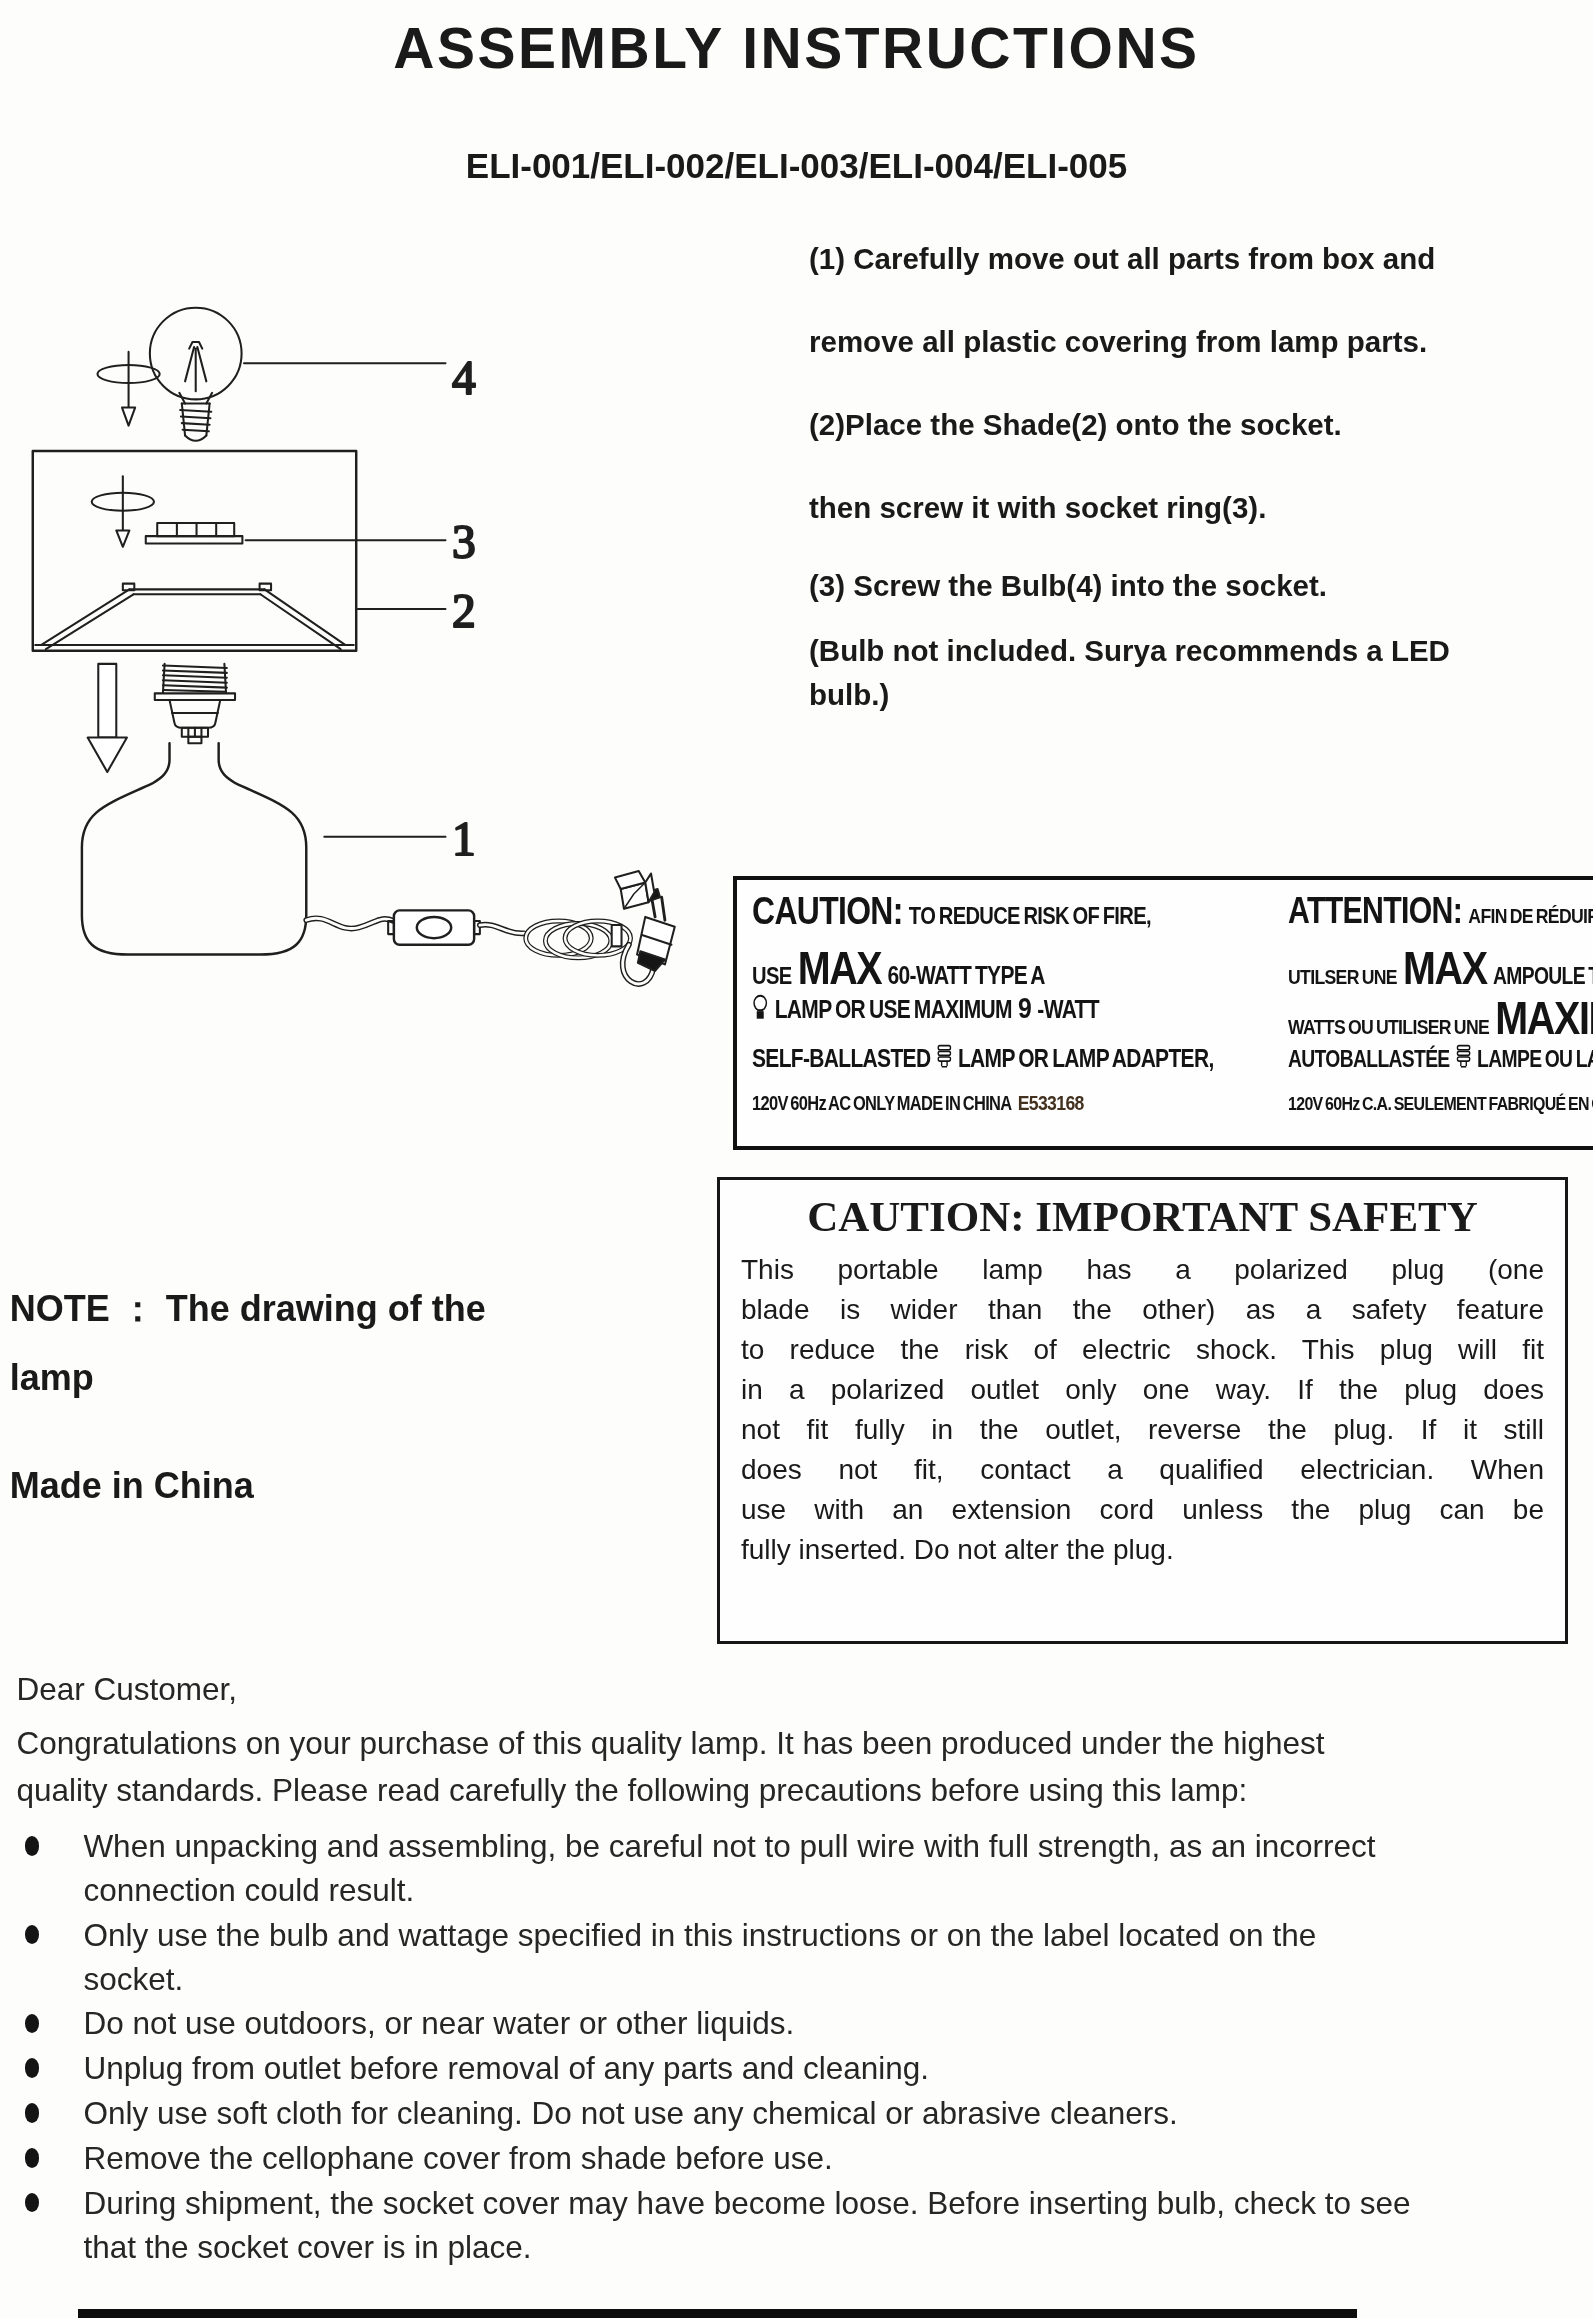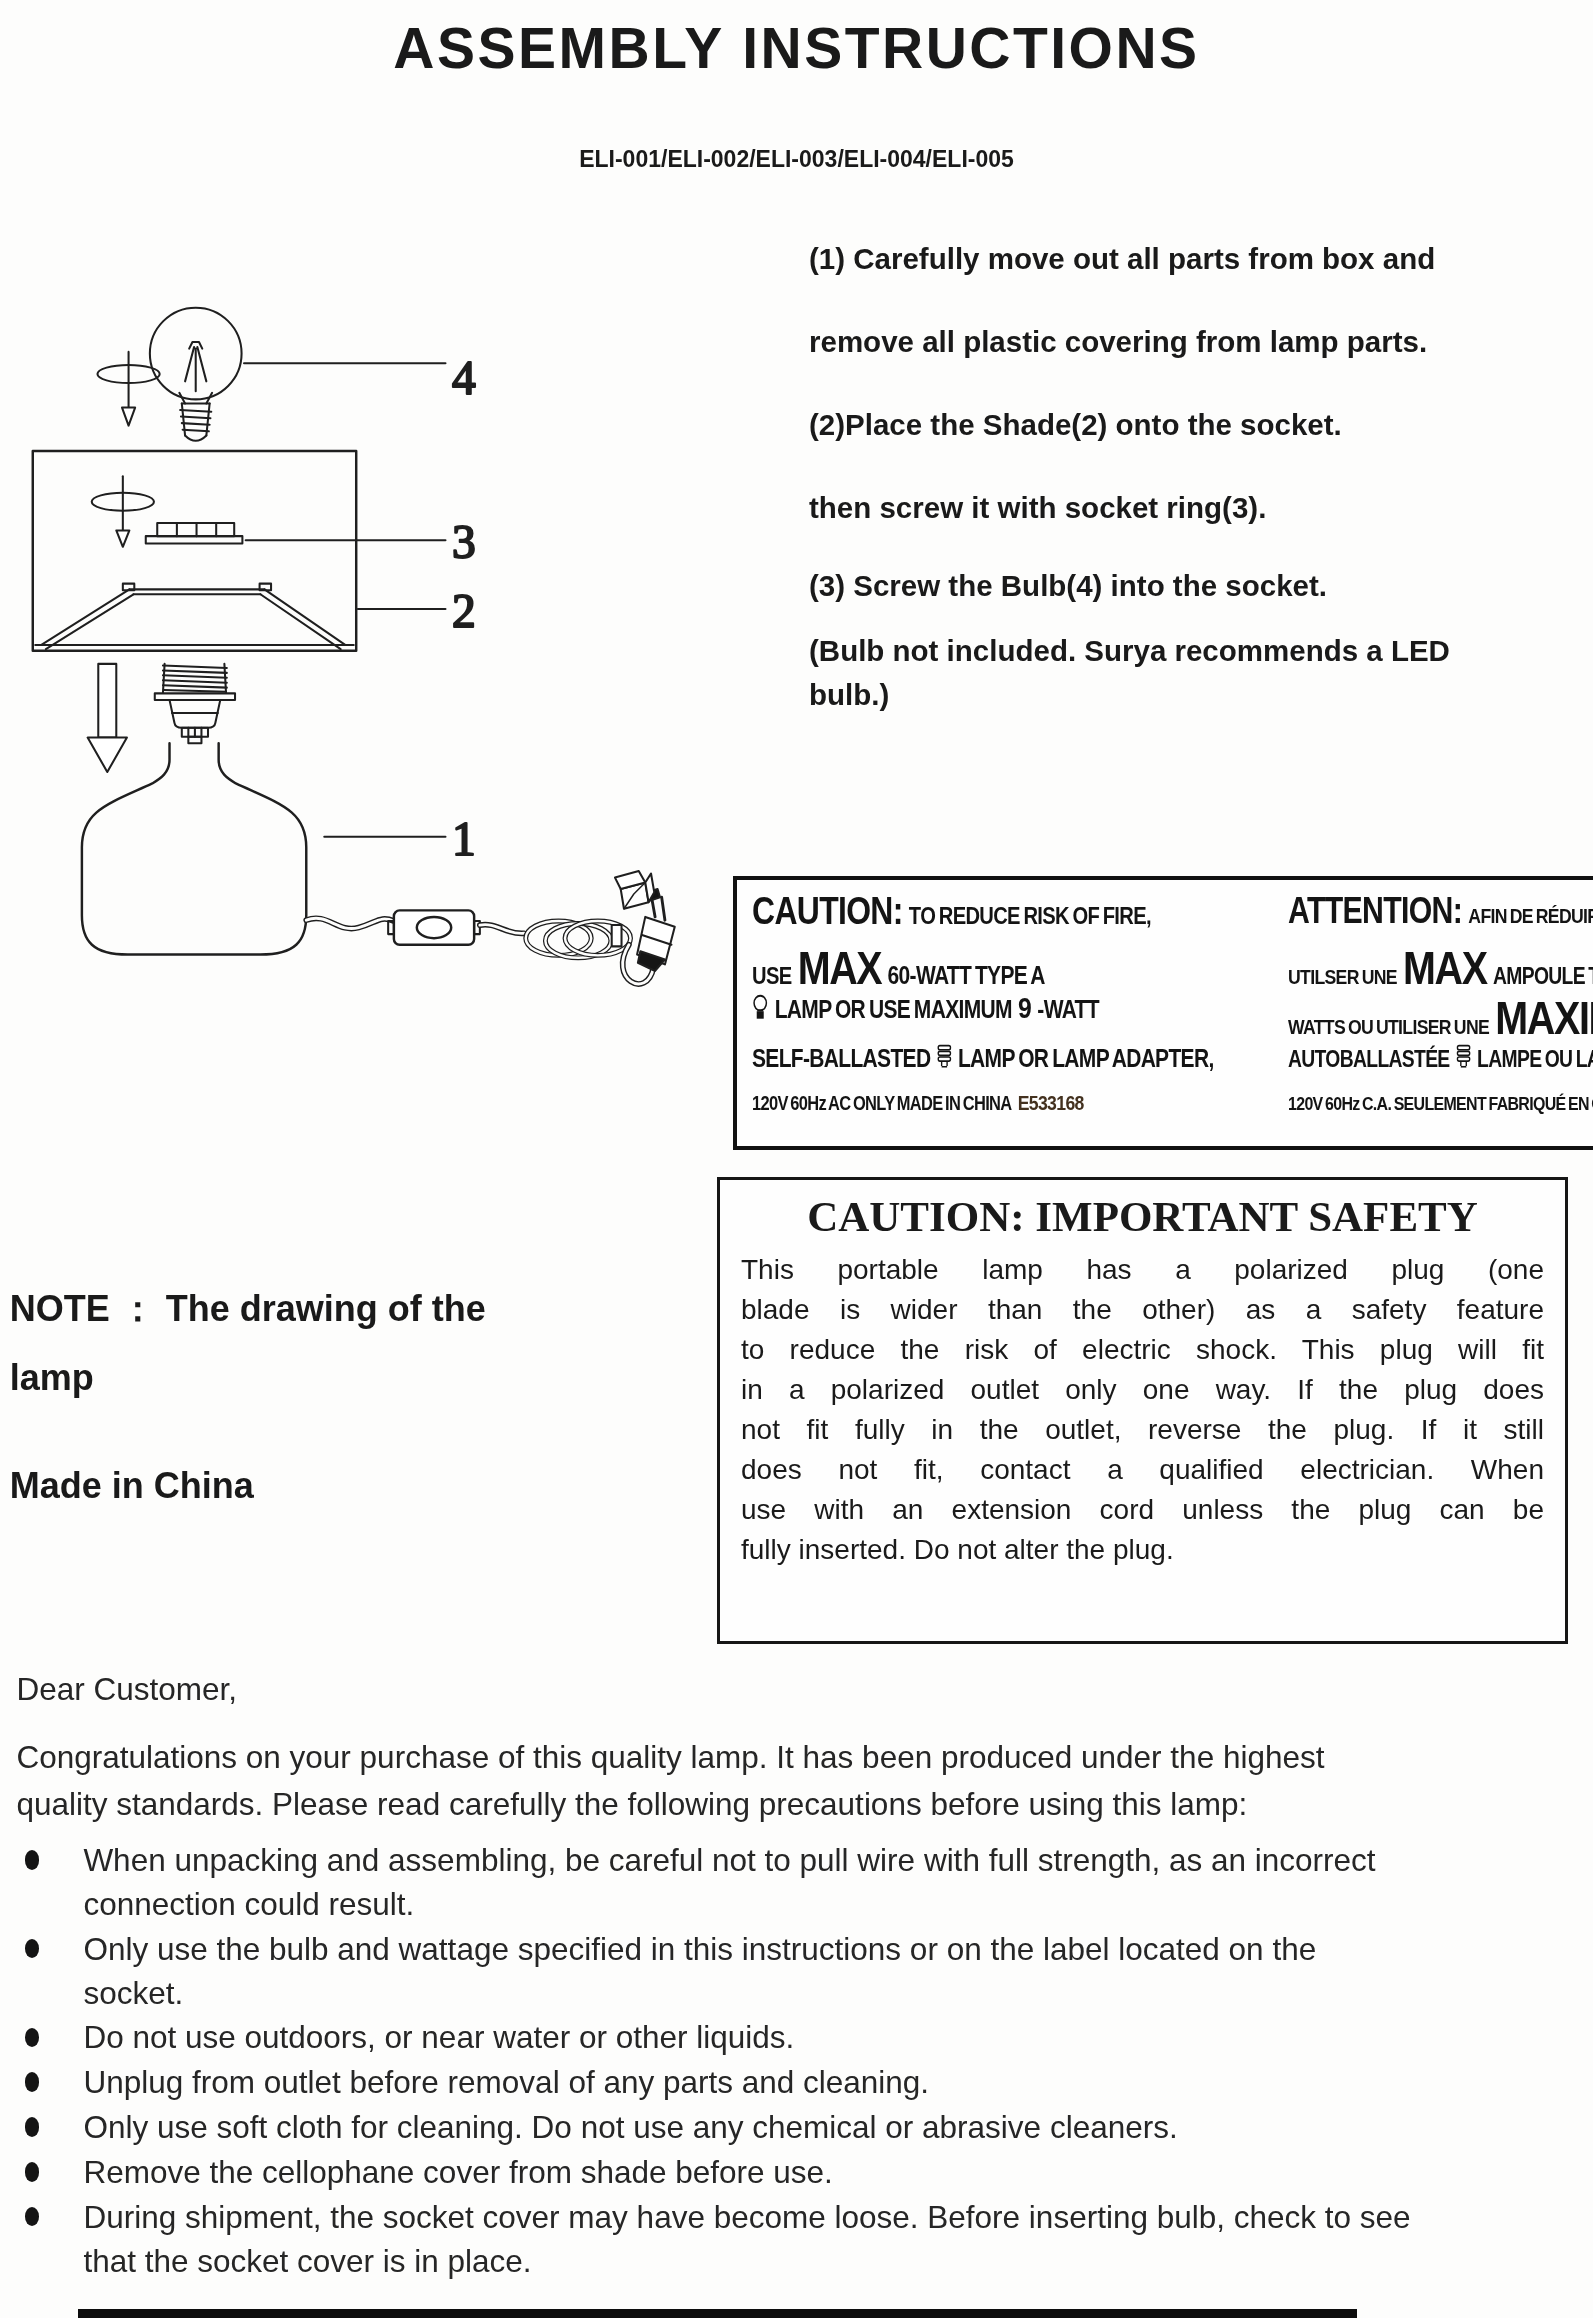--- a/index.html
+++ b/index.html
@@ -8,21 +8,21 @@
     background:#fdfdfc; overflow:hidden;
     font-family:"Liberation Sans", sans-serif; color:#1a1a1a;
   }
   
   .title{
     position:absolute; left:0; top:14.7px; width:100%;
     text-align:center; font-size:57px; font-weight:bold; letter-spacing:2.5px;
   }
   .models{
     position:absolute; left:0; top:146px; width:100%;
-    text-align:center; font-size:23px; font-weight:bold; letter-spacing:0px;
+    text-align:center; font-size:35px; font-weight:bold; letter-spacing:0px;
   }
   
   .steps{position:absolute; left:809px; top:242px; width:753px;
          font-size:29.5px; font-weight:bold;}
   .steps > div > div{line-height:34px;}
   .steps > div:nth-child(-n+3){margin-bottom:49px;}
   .steps > div:nth-child(4){margin-bottom:44px;}
   .steps > div:nth-child(5){margin-bottom:31px;}
   .steps > div:nth-child(6){margin-bottom:9.8px;}
   
@@ -61,21 +61,21 @@
   .safety-body > div > div{line-height:40px; text-align:justify; text-align-last:justify;}
   .safety-body > div:last-child > div{text-align-last:left;}
   
   .note{position:absolute; left:9.8px; top:1274px; width:508px;
         font-size:36px; font-weight:bold;}
   .note .n1{line-height:69px;}
   .note .n3{margin-top:39px;}
   
   .customer{position:absolute; left:16.4px; top:1670px; width:1544px;
             color:#262626; font-size:31.5px;}
-  .greeting{line-height:38px; margin-bottom:26px;}
+  .greeting{line-height:38px; margin-bottom:12px;}
   .para > div > div{line-height:47px;}
   .bullets{margin-top:9.8px;}
   .bullets > div{position:relative; padding-left:67px; margin-top:0.8px;}
   .bullets > div > div{line-height:44px;}
   .bullets > div::before{
     content:''; position:absolute; left:8.2px; top:12.3px;
     width:14.7px; height:19.6px; border-radius:50%; background:#141414;
   }
   .bottom-bar{position:absolute; left:78px; top:2309px; width:1279px; height:9.8px; background:#0d0d0d;}
 </style>

